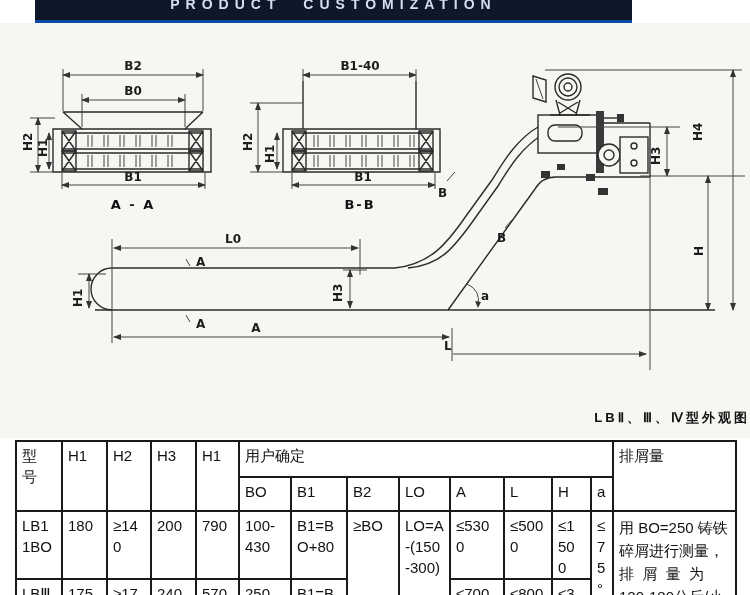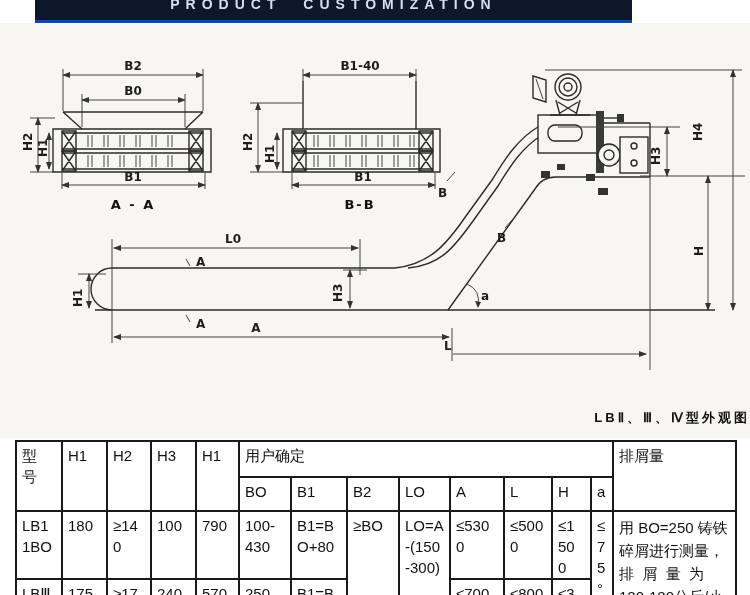--- a/index.html
+++ b/index.html
@@ -222,21 +222,21 @@
         <th>L</th>
         <th>H</th>
         <th>a</th>
       </tr>
       <tr class="d1">
         <td>LB1
 1BO</td>
         <td>180</td>
         <td>≥14
 0</td>
-        <td>100</td>
+        <td>200</td>
         <td>790</td>
         <td>100-
 430</td>
         <td>B1=B
 O+80</td>
         <td rowspan="2">≥BO</td>
         <td rowspan="2">LO=A
 -(150
 -300)</td>
         <td>≤530

